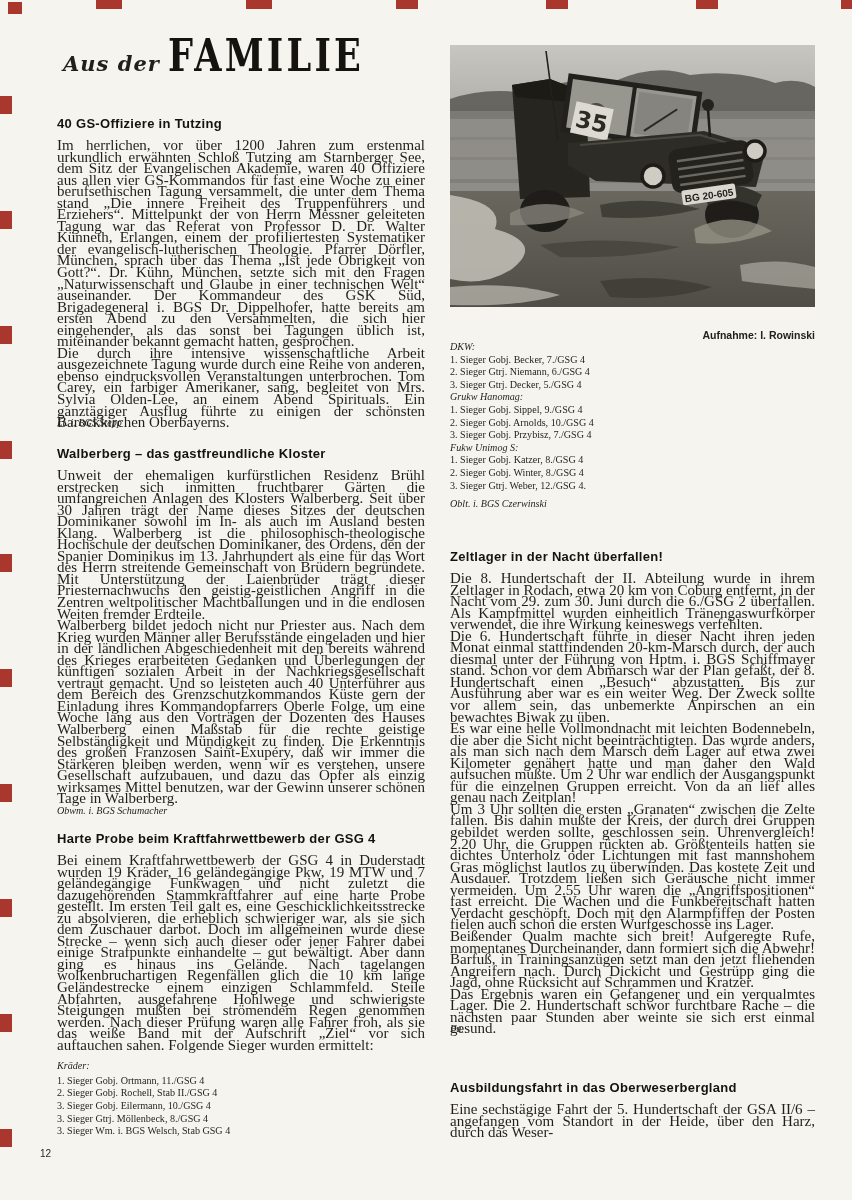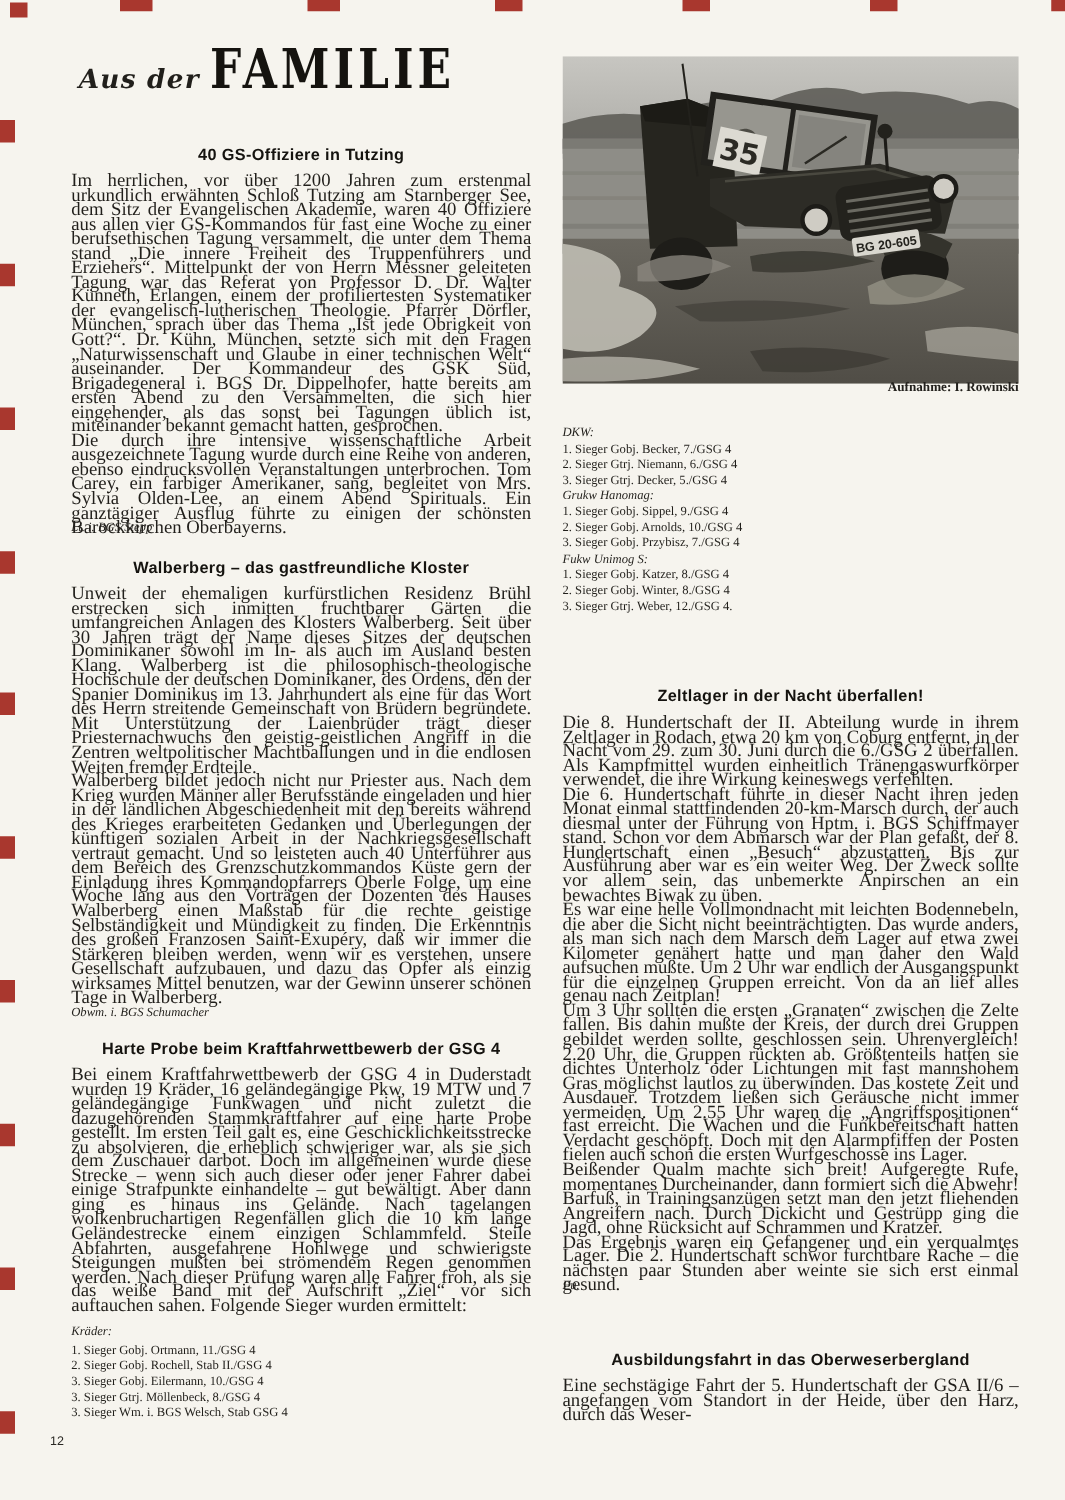--- a/index.html
+++ b/index.html
@@ -21,40 +21,39 @@
     transform:scaleX(0.80);transform-origin:left bottom;
     margin-left:8px;vertical-align:baseline;color:#15130f;
   }
   section{position:absolute;width:368px;}
   .col-l{left:57px;}
   .col-r{left:450px;width:365px;}
   h2{
     font-family:"Liberation Sans", sans-serif;font-weight:bold;
     font-size:13px;letter-spacing:.3px;color:#15130f;
     margin:0 0 9px 0;
-    text-align:center;
   }
   p{
     margin:0;font-size:15px;line-height:11.55px;
     text-align:justify;
   }
   .sig{font-style:italic;font-size:10.1px;line-height:11.55px;}
   .sig.inline{margin-top:-11.55px;}
   .list-title{font-style:italic;font-size:10.1px;line-height:12.6px;margin-top:9px;}
   ul.results{list-style:none;margin:2px 0 0 0;padding:0;}
   ul.results li{font-size:10.1px;line-height:12.6px;}
   ul.results li.gt{font-style:italic;}
   .pagenum{
     position:absolute;left:40px;top:1148px;
     font-family:"Liberation Sans", sans-serif;font-size:10px;color:#2a2824;
   }
   .photo{position:absolute;left:450px;top:45px;width:365px;height:262px;display:block;}
   .caption{
-    position:absolute;left:450px;top:305px;width:365px;text-align:right;
-    font-family:Liberation Serif, serif;font-weight:bold;font-size:10.5px;color:#23211d;
+    position:absolute;left:450px;top:329px;width:365px;text-align:right;
+    font-family:Liberation Sans, sans-serif;font-weight:bold;font-size:10.5px;color:#23211d;
   }
 </style>
 </head>
 <body>
 
 <div class="masthead">
   <span class="mh-prefix">Aus der</span><span class="mh-title">FAMILIE</span>
 </div>
 
 <section class="col-l" style="top:116px">
@@ -161,20 +160,21 @@
     <li>3. Sieger  Gtrj.  Decker, 5./GSG 4</li>
     <li class="gt">Grukw Hanomag:</li>
     <li>1. Sieger  Gobj.  Sippel, 9./GSG 4</li>
     <li>2. Sieger  Gobj.  Arnolds, 10./GSG 4</li>
     <li>3. Sieger  Gobj.  Przybisz, 7./GSG 4</li>
     <li class="gt">Fukw Unimog S:</li>
     <li>1. Sieger  Gobj.  Katzer, 8./GSG 4</li>
     <li>2. Sieger  Gobj.  Winter, 8./GSG 4</li>
     <li>3. Sieger  Gtrj.  Weber, 12./GSG 4.</li>
   </ul>
+  <div class="sig" style="margin-top:6px">Oblt. i. BGS Czerwinski</div>
 </section>
 
 <section class="col-r" style="top:549px">
   <h2>Zeltlager in der Nacht überfallen!</h2>
   <p>Die 8. Hundertschaft der II. Abteilung wurde in ihrem Zeltlager in Rodach, etwa 20 km von Coburg entfernt, in der Nacht vom 29. zum 30. Juni durch die 6./GSG 2 überfallen. Als Kampfmittel wurden einheitlich Tränengaswurfkörper verwendet, die ihre Wirkung keineswegs verfehlten.</p>
   <p>Die 6. Hundertschaft führte in dieser Nacht ihren jeden Monat einmal stattfindenden 20-km-Marsch durch, der auch diesmal unter der Führung von Hptm. i. BGS Schiffmayer stand. Schon vor dem Abmarsch war der Plan gefaßt, der 8. Hundertschaft einen „Besuch“ abzustatten. Bis zur Ausführung aber war es ein weiter Weg. Der Zweck sollte vor allem sein, das unbemerkte Anpirschen an ein bewachtes Biwak zu üben.</p>
   <p>Es war eine helle Vollmondnacht mit leichten Bodennebeln, die aber die Sicht nicht beeinträchtigten. Das wurde anders, als man sich nach dem Marsch dem Lager auf etwa zwei Kilometer genähert hatte und man daher den Wald aufsuchen mußte. Um 2 Uhr war endlich der Ausgangspunkt für die einzelnen Gruppen erreicht. Von da an lief alles genau nach Zeitplan!</p>
   <p>Um 3 Uhr sollten die ersten „Granaten“ zwischen die Zelte fallen. Bis dahin mußte der Kreis, der durch drei Gruppen gebildet werden sollte, geschlossen sein. Uhrenvergleich! 2.20 Uhr, die Gruppen rückten ab. Größtenteils hatten sie dichtes Unterholz oder Lichtungen mit fast mannshohem Gras möglichst lautlos zu überwinden. Das kostete Zeit und Ausdauer. Trotzdem ließen sich Geräusche nicht immer vermeiden. Um 2.55 Uhr waren die „Angriffspositionen“ fast erreicht. Die Wachen und die Funkbereitschaft hatten Verdacht geschöpft. Doch mit den Alarmpfiffen der Posten fielen auch schon die ersten Wurfgeschosse ins Lager.</p>
   <p>Beißender Qualm machte sich breit! Aufgeregte Rufe, momentanes Durcheinander, dann formiert sich die Abwehr! Barfuß, in Trainingsanzügen setzt man den jetzt fliehenden Angreifern nach. Durch Dickicht und Gestrüpp ging die Jagd, ohne Rücksicht auf Schrammen und Kratzer.</p>
   <p>Das Ergebnis waren ein Gefangener und ein verqualmtes Lager. Die 2. Hundertschaft schwor furchtbare Rache – die nächsten paar Stunden aber weinte sie sich erst einmal gesund.</p>

